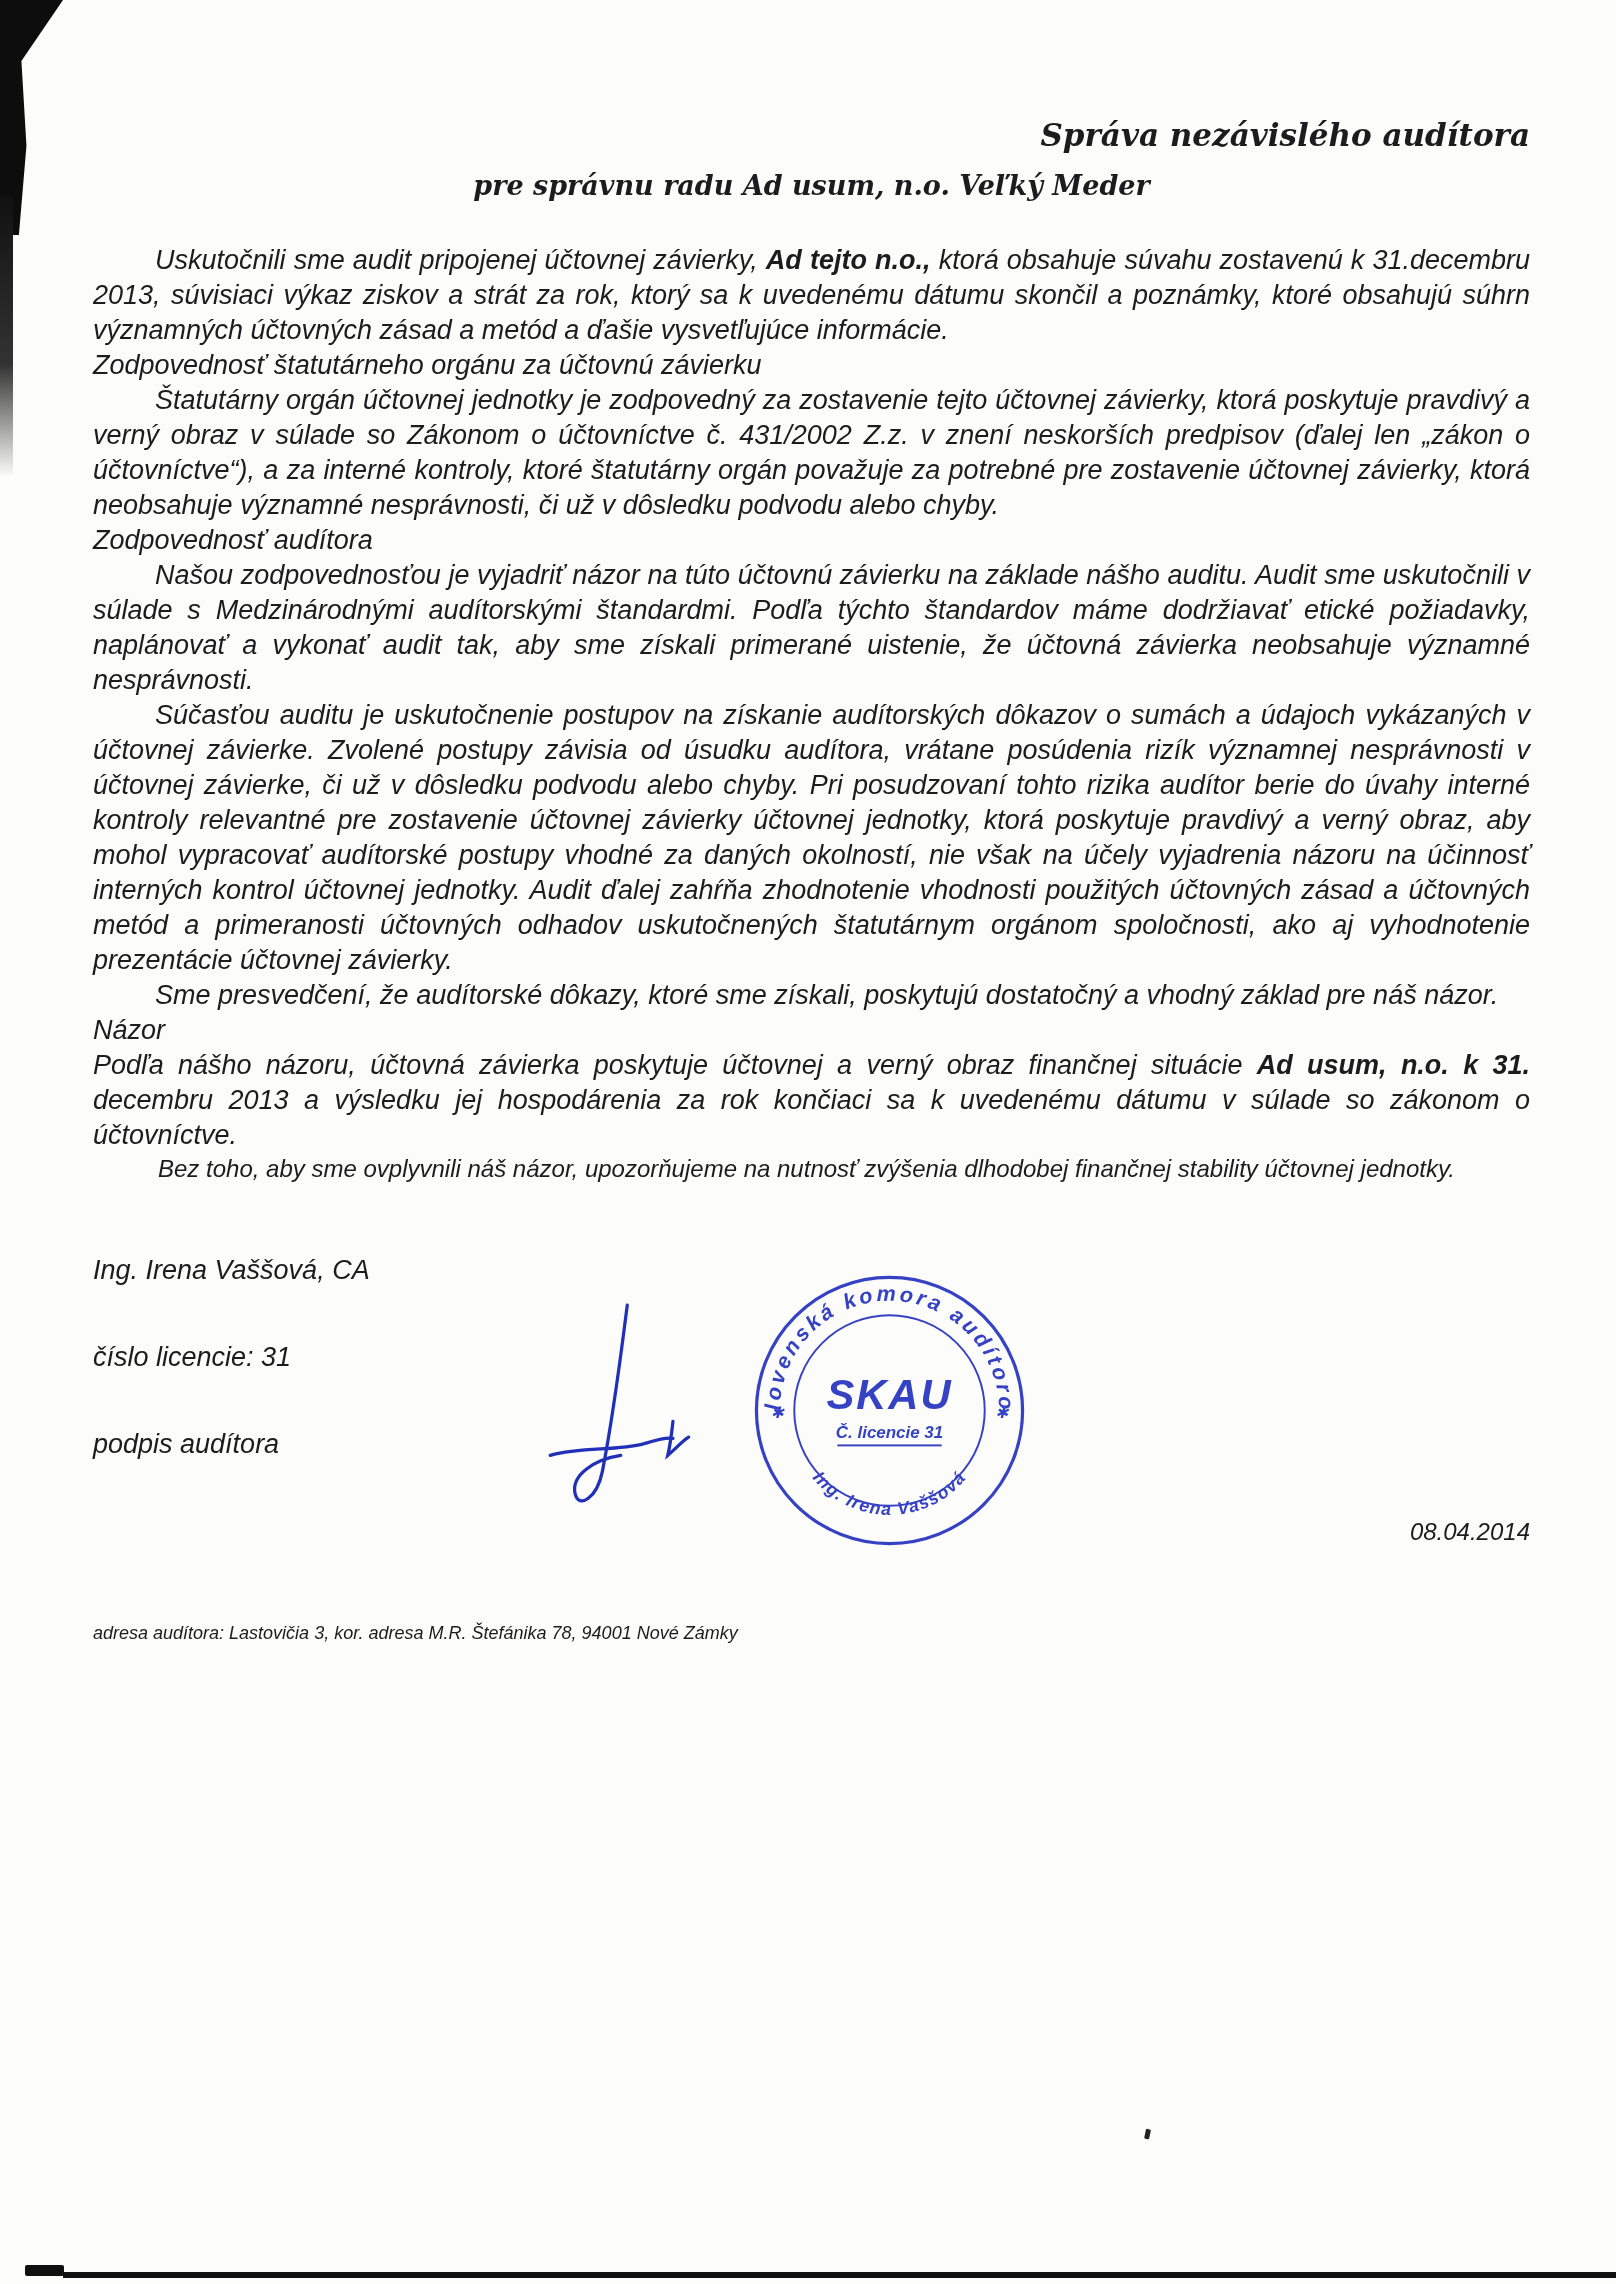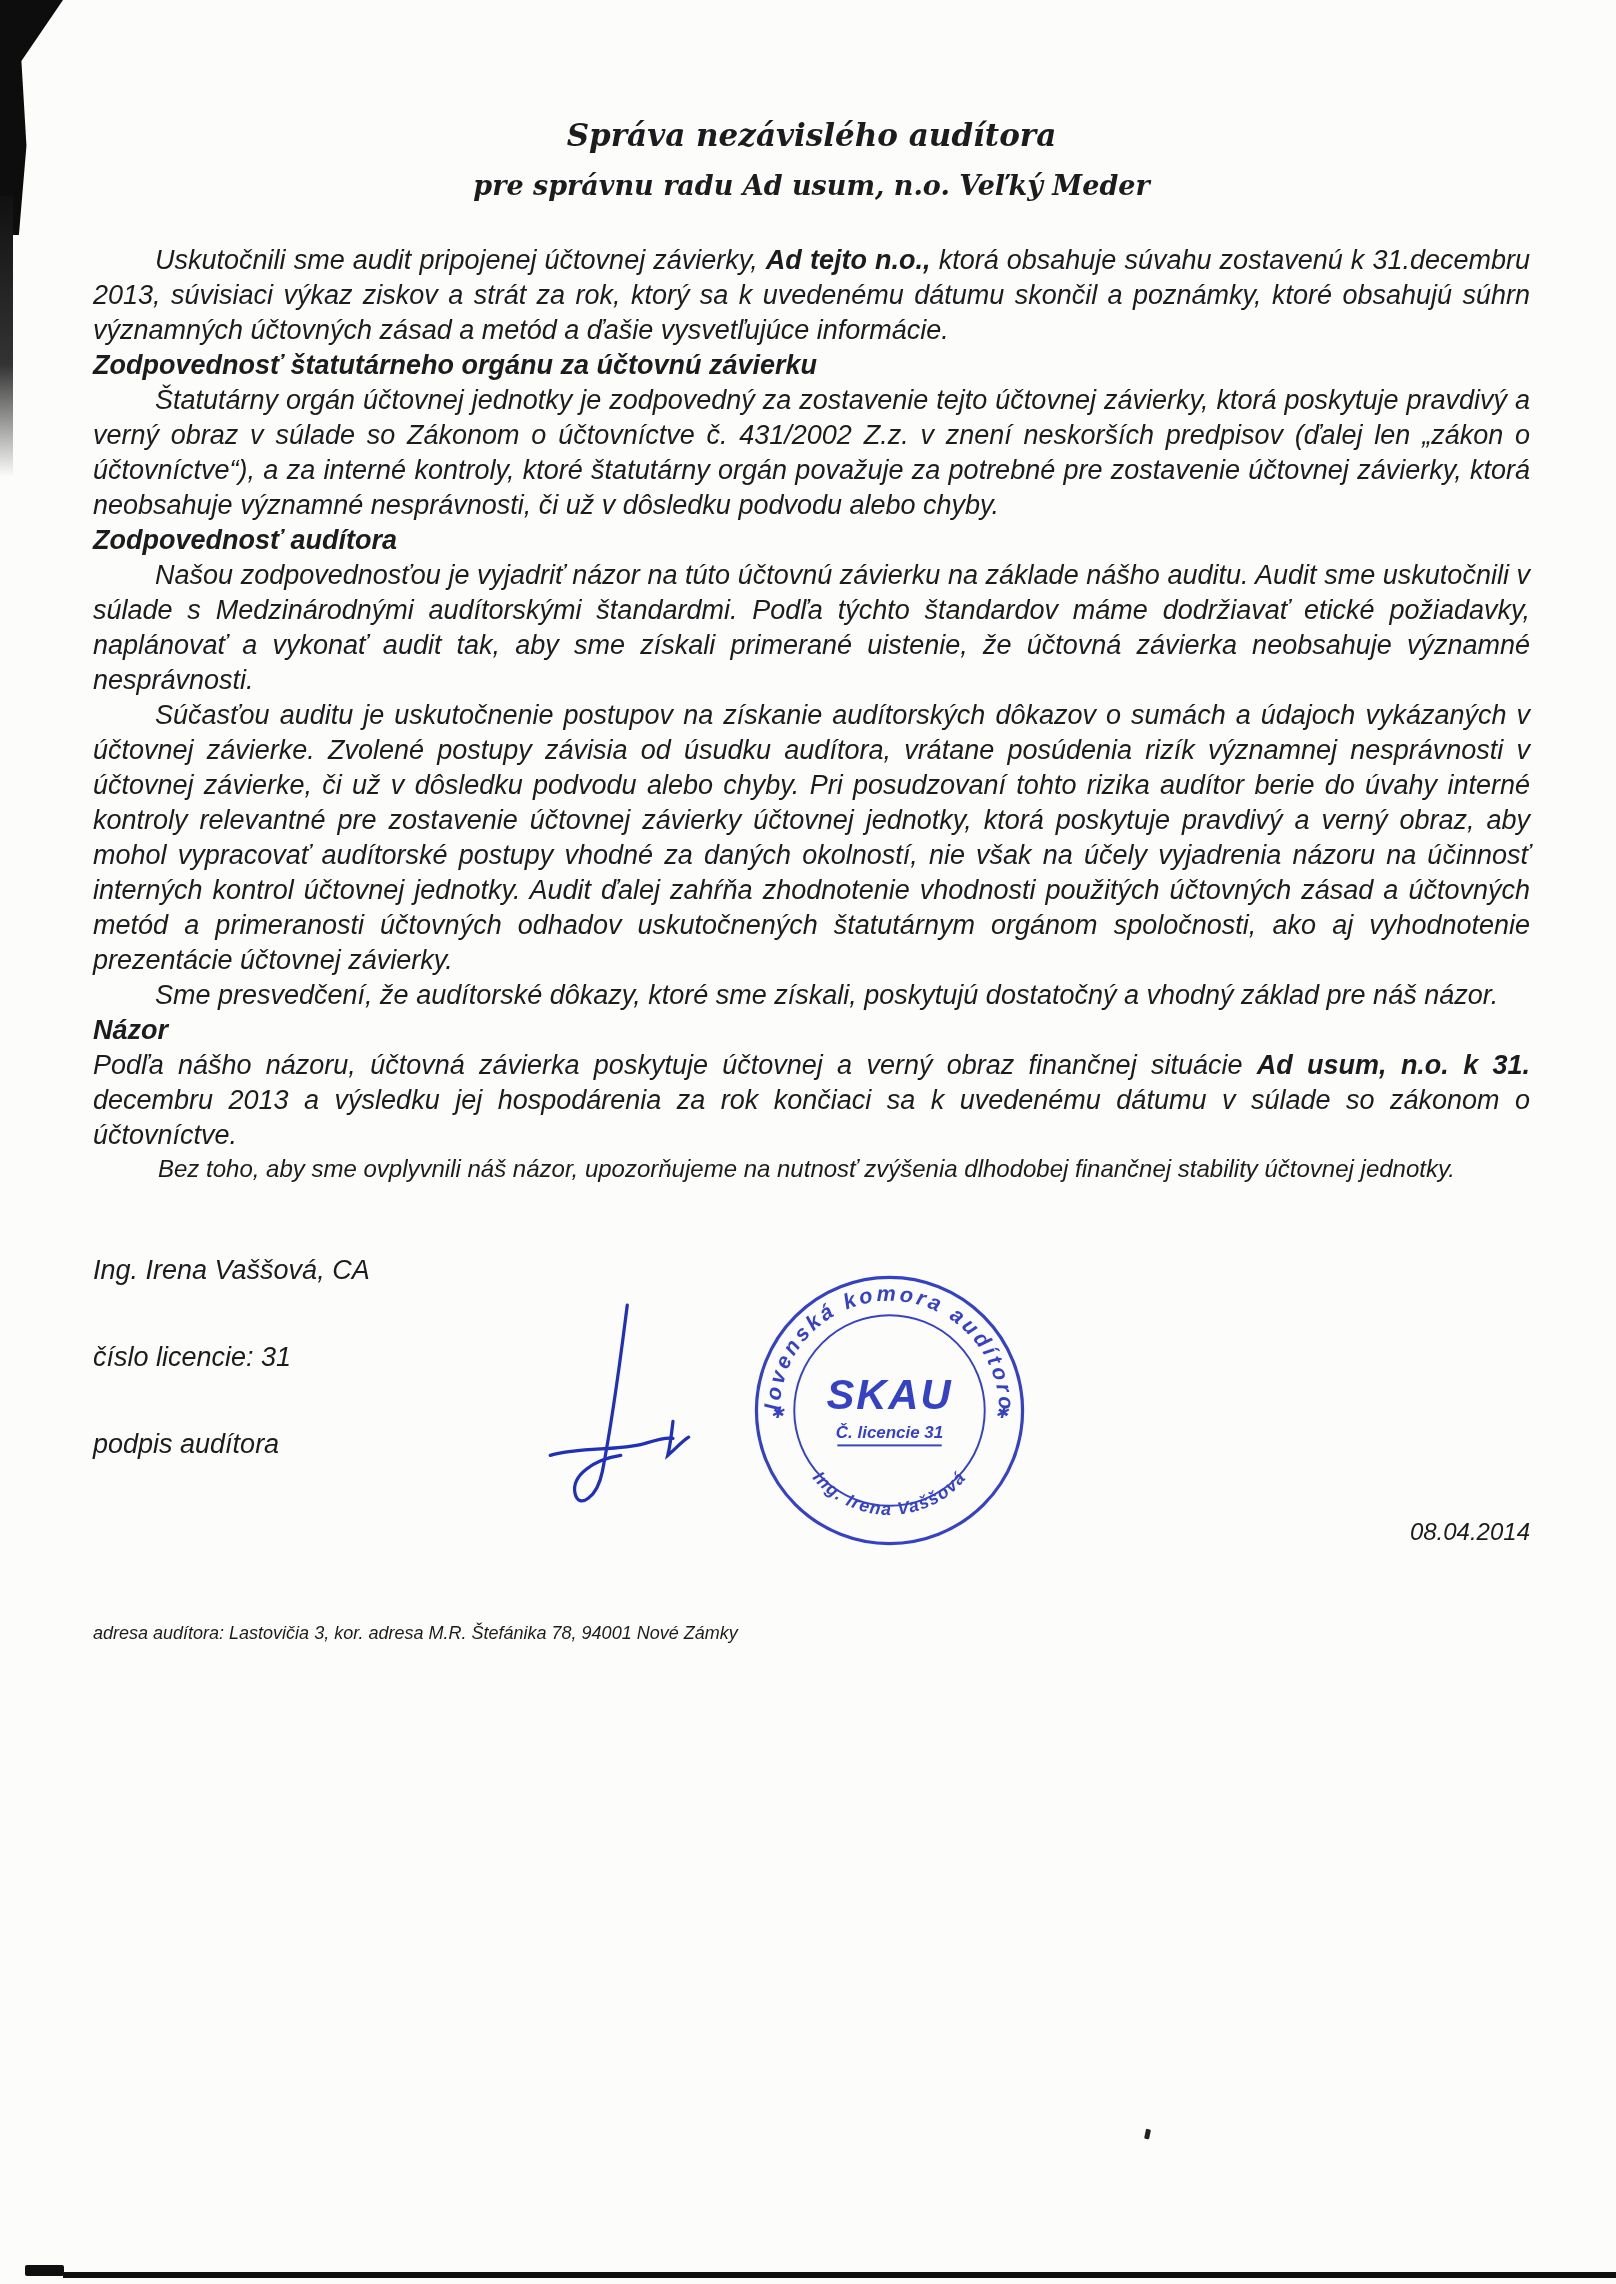--- a/index.html
+++ b/index.html
@@ -36,40 +36,40 @@
   }
 
   .content{
     position:relative;
     padding:116px 86px 0 93px;
     font-style:italic;
     font-size:27px;
     line-height:35px;
   }
   .doc-title{
-    margin:0;text-align:center;
+    margin:0;text-align:right;
     font-family:"DejaVu Serif", serif;
     font-weight:bold;font-style:italic;
     font-size:31px;line-height:38px;
   }
   .doc-subtitle{
     margin:14px 0 40px 0;text-align:center;
     font-family:"DejaVu Serif", serif;
     font-weight:bold;font-style:italic;
     font-size:27px;line-height:35px;
   }
   p.para{
     margin:0;text-align:justify;
   }
   p.indent{text-indent:62px;}
   .sp-75{margin-top:49px;}
   .sp-90{margin-top:59px;}
   .sp-95{margin-top:62px;}
   h3.doc-heading{
-    margin:0;font-weight:bold;font-style:italic;
+    margin:0;font-weight:normal;font-style:italic;
     font-size:27px;line-height:35px;text-align:left;
   }
   .note{
     margin-top:56px;
     font-size:24px;line-height:31px;
     text-indent:65px;
     text-align:justify;
   }
   .sig-area{
     position:relative;

